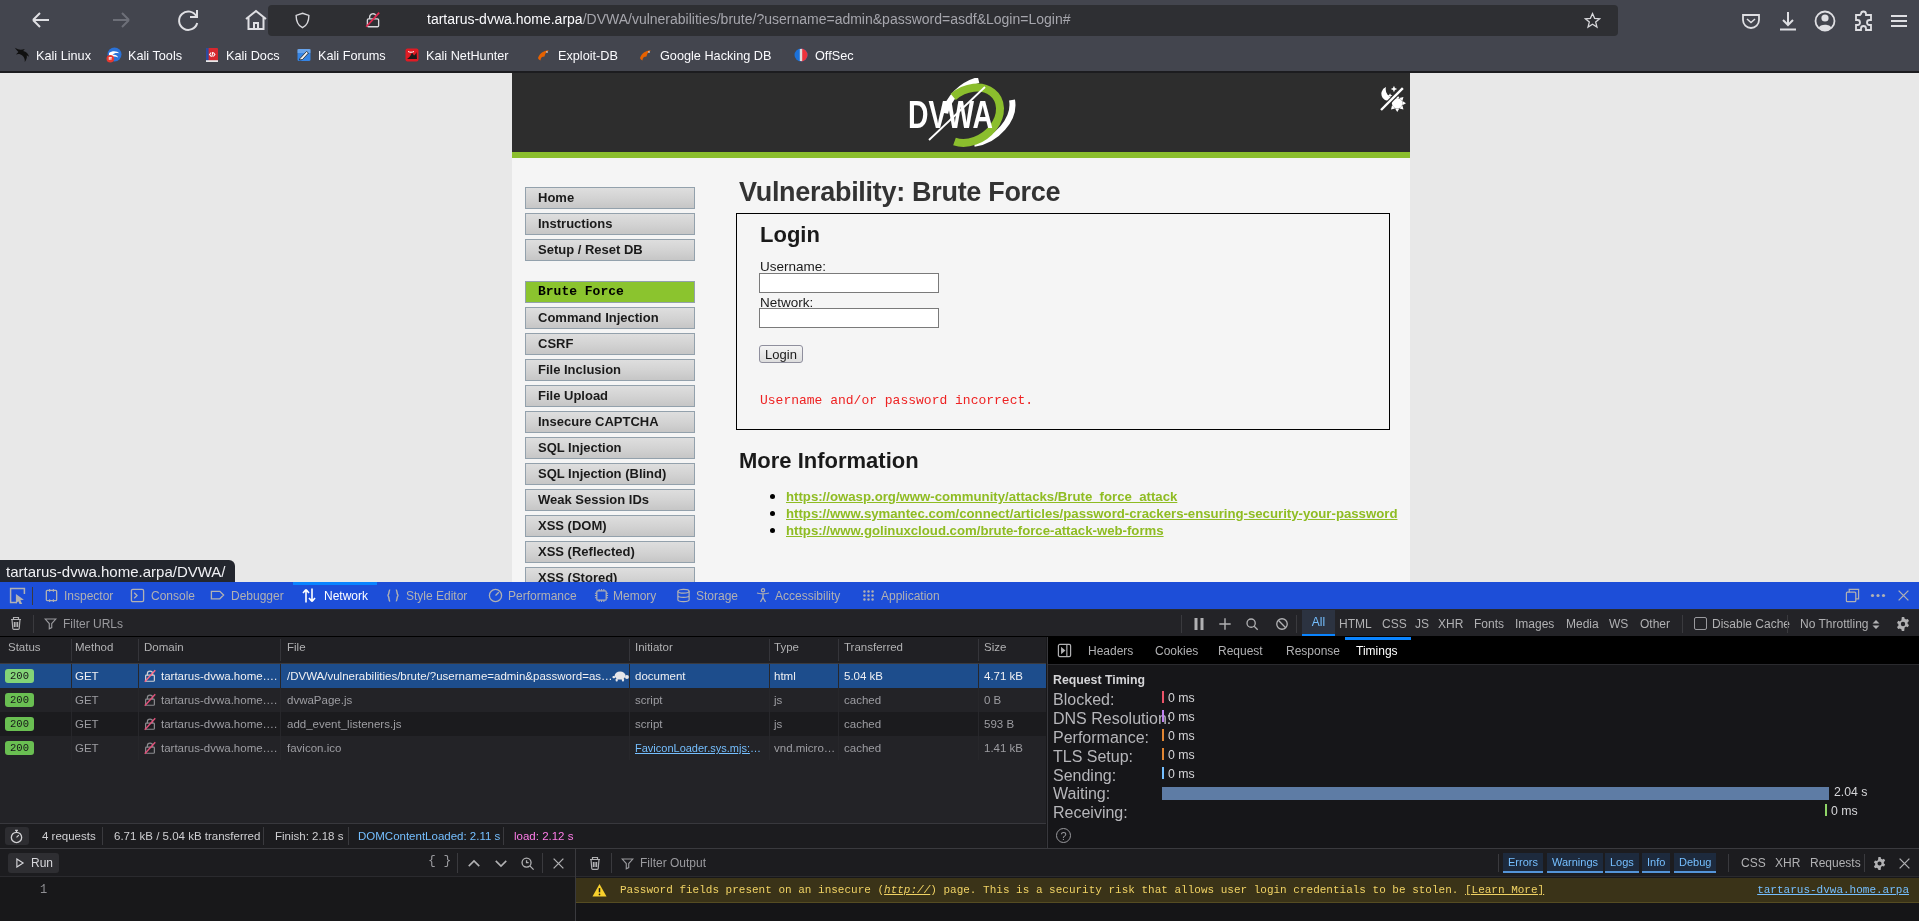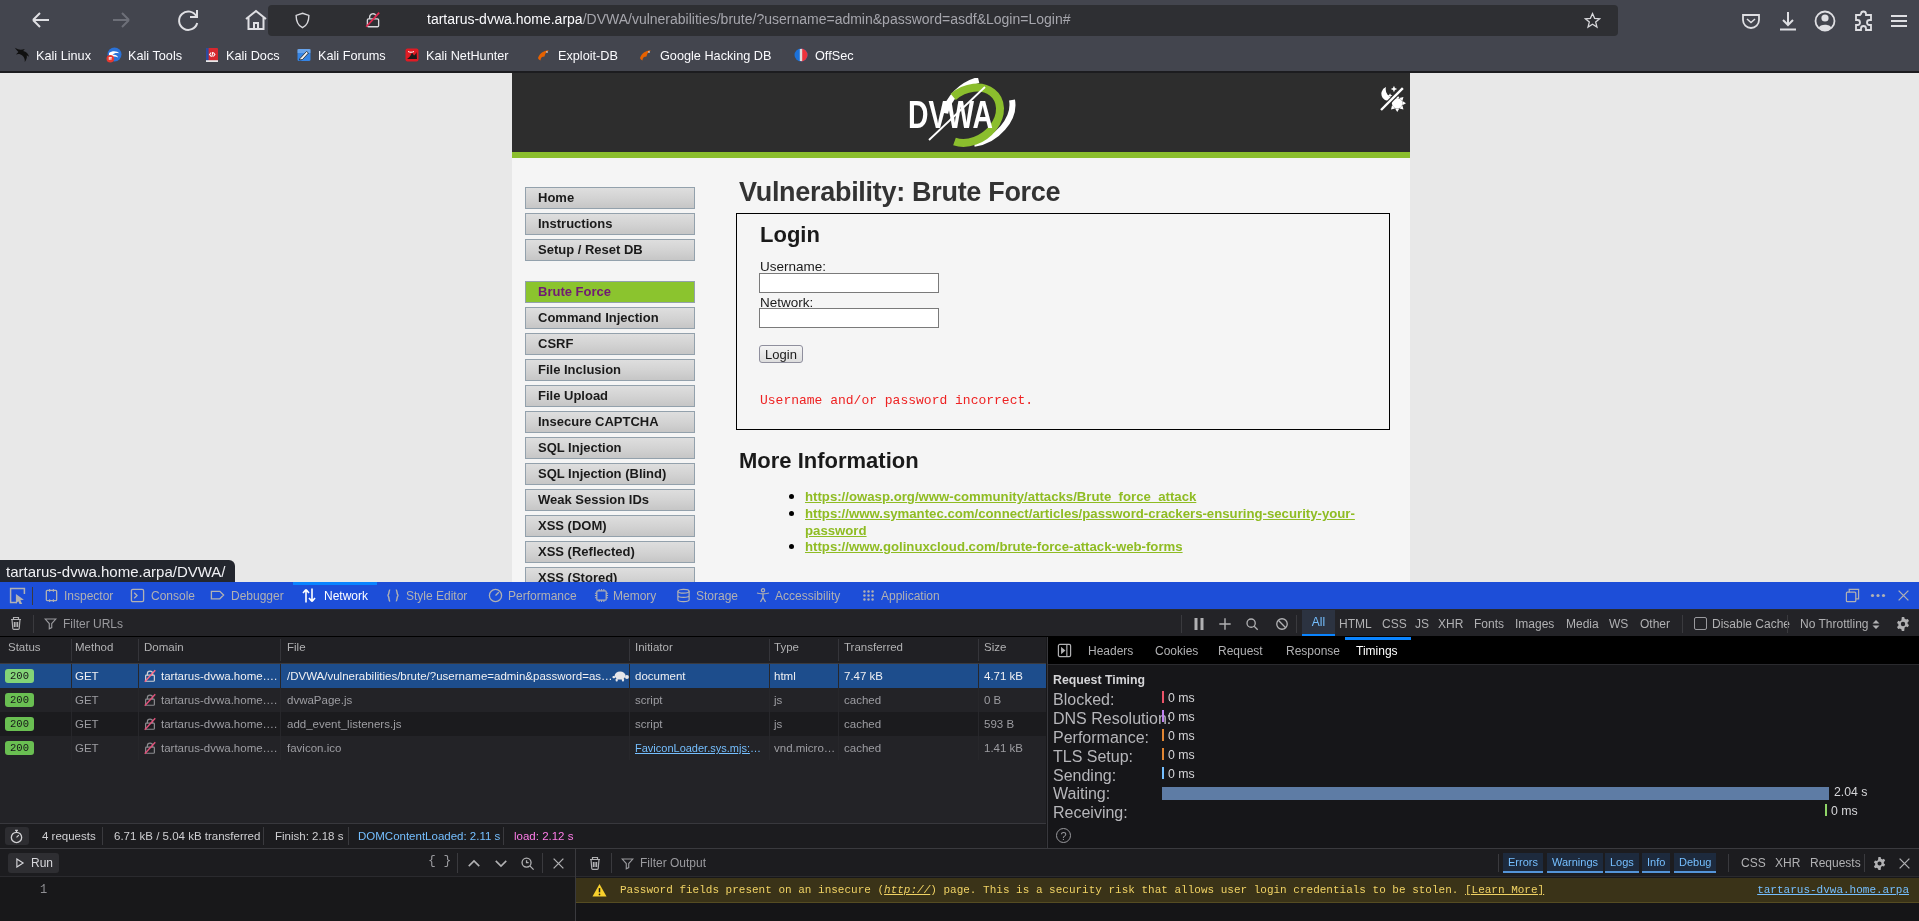--- a/index.html
+++ b/index.html
@@ -11,21 +11,21 @@
 #urlbar { position:absolute; left:268px; top:5px; width:1350px; height:31px; background:#2e2f33; border-radius:4px; color:#fbfbfe; font-size:14px; }
 .navic { position:absolute; top:4px; width:32px; height:32px; color:#e6e6ea; }
 .bmitem { position:absolute; top:46px; height:21px; color:#fbfbfe; font-size:12.7px; line-height:21px; white-space:nowrap; }
 .bmico { display:inline-block; width:16px; height:16px; vertical-align:-3px; margin-right:6px; }
 
 #viewport { position:absolute; top:73px; left:0; width:1919px; height:511px; background:#e8e8e8; }
 #dvwa { position:absolute; left:512px; top:0; width:898px; height:511px; background:#f5f5f5; }
 #dvwa-header { position:absolute; left:0; top:0; width:898px; height:85px; background:#2d2d2d; border-bottom:6px solid #8bbe2d; }
 #menu { position:absolute; left:13px; top:114px; width:170px; }
 #menu .mi { display:block; width:170px; height:22px; margin-bottom:4px; background:linear-gradient(#dedede,#d2d2d2 55%,#c6c6c6); border:1px solid #93a1ac; font-weight:bold; font-size:13px; color:#1a1a1a; line-height:20px; padding-left:12px; }
-#menu .sel { background:#8bc42e; color:#701a75; }
+#menu .sel { background:#8bc42e; color:#000000;font-family:Liberation Mono, monospace; }
 #menu .gap { height:16px; }
 h1.vuln { font-size:27px; font-weight:bold; color:#333; letter-spacing:-0.3px; }
 #loginbox { position:absolute; left:224px; top:140px; width:654px; height:217px; border:1px solid #000; background:#f5f5f5; }
 .dvwa-label { font-size:13.5px; color:#1a1a1a; }
 .dvwa-input { width:180px; height:20px; border:1px solid #7a7a7a; background:#fff; }
 #moreinfo { position:absolute; left:227px; top:375px; width:660px; }
 #moreinfo a { color:#8fbc23; font-weight:bold; font-size:13.2px; text-decoration:underline; }
 #tooltip { position:absolute; left:0; top:487px; height:24px; background:#23262e; color:#f0f0f4; font-size:15px; line-height:24px; padding:0 9px 0 6px; border-radius:0 6px 0 0; }
 
 #devtools { position:absolute; top:582px; left:0; width:1919px; height:339px; background:#18181a; color:#b1b1b3; font-size:12px; }
@@ -197,21 +197,21 @@
       <div style="position:absolute;left:23px;top:8px;font-size:22px;font-weight:bold;color:#1a1a1a">Login</div>
       <div class="dvwa-label" style="position:absolute;left:23px;top:45px">Username:</div>
       <div class="dvwa-input" style="position:absolute;left:22px;top:59px"></div>
       <div class="dvwa-label" style="position:absolute;left:23px;top:81px">Network:</div>
       <div class="dvwa-input" style="position:absolute;left:22px;top:94px"></div>
       <div style="position:absolute;left:22px;top:131px;width:44px;height:18px;background:linear-gradient(#f4f4f4,#dddddd);border:1px solid #8f8f9d;border-radius:3px;font-size:13px;color:#1a1a1a;text-align:center;line-height:17px">Login</div>
       <div class="mono" style="position:absolute;left:23px;top:179px;font-size:13px;color:#ee2222">Username and/or password incorrect.</div>
     </div>
     <div id="moreinfo">
       <div style="font-size:22px;font-weight:bold;color:#1a1a1a">More Information</div>
-      <ul style="margin-top:14px;margin-left:66px;line-height:15.8px">
+      <ul style="margin-top:14px;margin-left:47px;line-height:15.8px">
         <li><a>https://owasp.org/www-community/attacks/Brute_force_attack</a></li>
         <li><a>https://www.symantec.com/connect/articles/password-crackers-ensuring-security-your-password</a></li>
         <li><a>https://www.golinuxcloud.com/brute-force-attack-web-forms</a></li>
       </ul>
     </div>
   </div>
   <div id="tooltip">tartarus-dvwa.home.arpa/DVWA/</div>
 </div>
 <div id="devtools">
 
@@ -371,21 +371,21 @@
       <span class="abs" style="left:287px;width:331px;overflow:hidden;text-overflow:ellipsis">/DVWA/vulnerabilities/brute/?username=admin&amp;password=asdf&amp;Login=Login</span>
       <svg class="abs" style="left:612px;top:6px" width="18" height="12" viewBox="0 0 20 13" fill="#e6e6ea">
           <ellipse cx="9" cy="6" rx="6" ry="4.5"></ellipse>
           <circle cx="16.6" cy="7.6" r="2.2"></circle>
           <rect x="4" y="9.5" width="2.4" height="3" rx="1"></rect>
           <rect x="11" y="9.5" width="2.4" height="3" rx="1"></rect>
           <rect x="0.5" y="6.5" width="3" height="2.4" rx="1"></rect>
         </svg>
       <span class="abs" style="left:635px">document</span>
       <span class="abs" style="left:774px">html</span>
-      <span class="abs" style="left:844px">7.47 kB</span>
+      <span class="abs" style="left:844px">5.04 kB</span>
       <span class="abs" style="left:984px">4.71 kB</span>
     </div>
     <div class="nrow" style="top:51px;background:#232327">
       <span class="badge">200</span>
       <span class="abs" style="left:75px">GET</span>
       <svg class="lockic" viewBox="0 0 16 16">
           <g fill="none" stroke="#8a8a8e" stroke-width="1.4">
             <rect x="3" y="7" width="10" height="7" rx="1"></rect>
             <path d="M5 7 V5.5 a3 3 0 0 1 6 0 V7"></path>
           </g>

